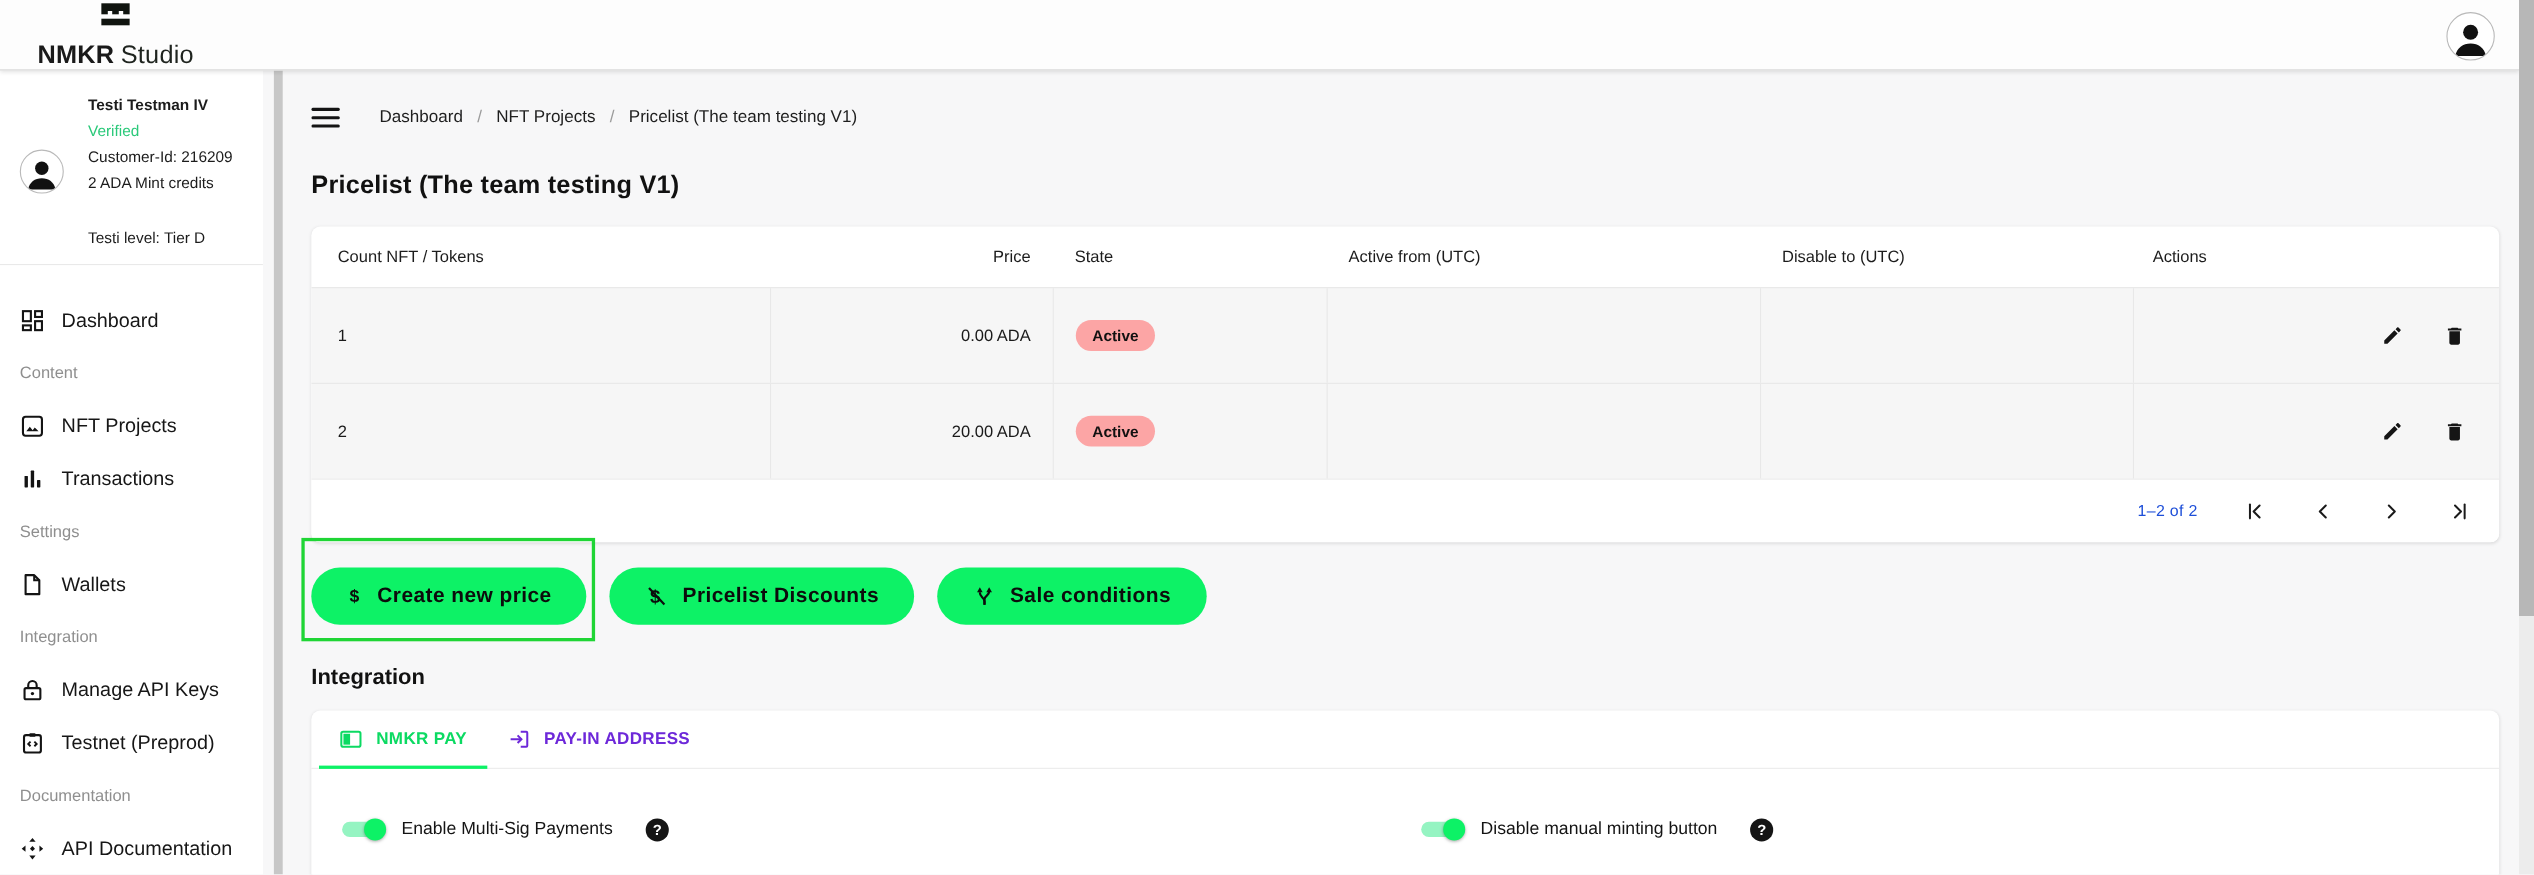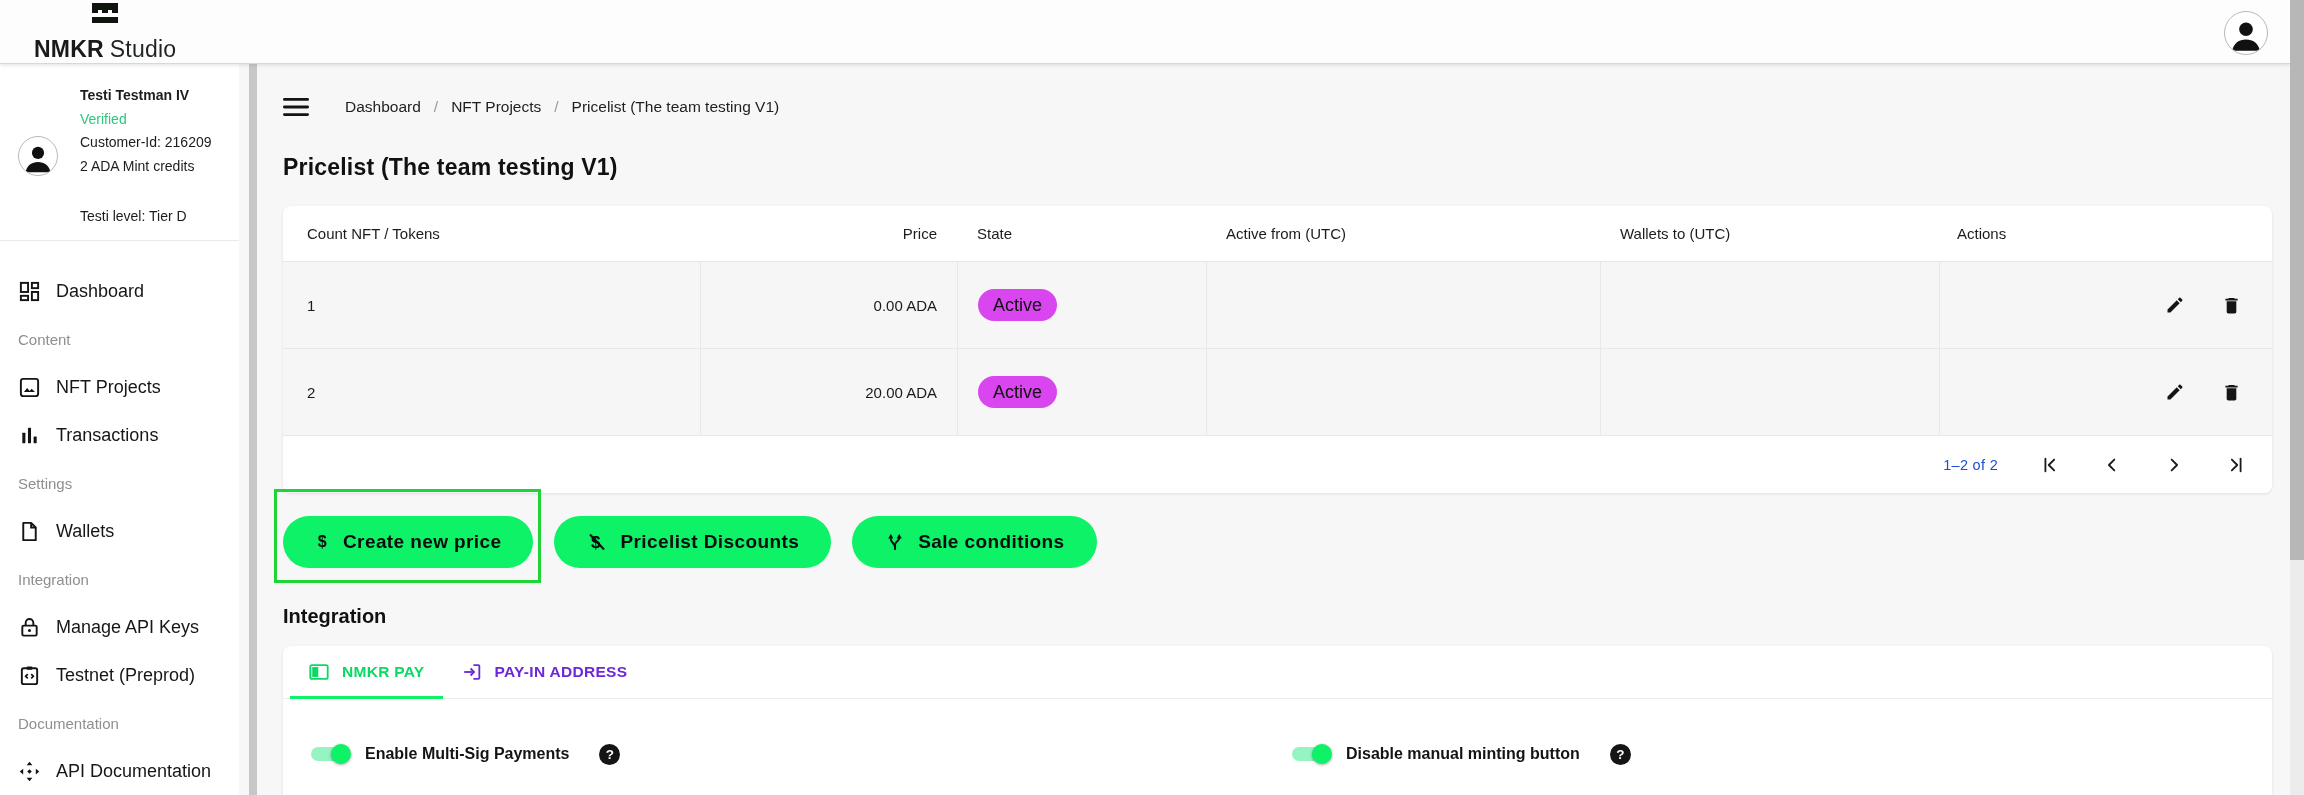--- a/index.html
+++ b/index.html
@@ -59,21 +59,21 @@
   .trow > div{height:100%;display:flex;align-items:center;border-left:1px solid #e8e8e8;box-sizing:border-box;}
   .trow > div:first-child{border-left:none;}
   .c1{width:417px;padding:0 24px;box-sizing:border-box;}
   .c2{width:257px;padding:0 20px;box-sizing:border-box;justify-content:flex-end;text-align:right;}
   .c3{width:249px;padding:0 20px;box-sizing:border-box;}
   .c4{width:394px;padding:0 20px;box-sizing:border-box;}
   .c5{width:339px;padding:0 20px;box-sizing:border-box;}
   .c6{width:333px;padding:0 30px 0 18px;box-sizing:border-box;}
   .thead .c2{display:flex;align-items:center;}
   .trow .c6{justify-content:flex-end;gap:36px;}
-  .badge{display:inline-block;background:#d946ef;color:#111;font-size:18px;font-weight:400;
+  .badge{display:inline-block;background:#fca5a5;color:#111;font-size:14px;font-weight:700;
     padding:7px 15px;border-radius:16px;line-height:1;}
   .icon-btn{cursor:pointer;color:#151515;display:flex;align-items:center;}
   .tpagination{display:flex;height:57px;align-items:center;justify-content:flex-end;
     border-top:1px solid #e8e8e8;background:#fff;padding-right:26px;font-size:14.5px;color:#1d4ed8;}
   .pag-label{letter-spacing:.3px;font-weight:500;}
   .pag-btn{margin-left:42px;cursor:pointer;color:#1b1b1b;display:flex;align-items:center;}
   
   .actions-row{margin-top:23px;display:flex;align-items:center;gap:21px;}
   .pill-btn{height:52px;border:none;border-radius:26px;background:#0df266;color:#0c0c0c;
     display:flex;align-items:center;gap:12px;padding:0 32px;font-family:inherit;
@@ -90,21 +90,21 @@
     letter-spacing:.3px;color:#6d28d9;cursor:pointer;position:relative;}
   .tab.active{color:#0bda62;}
   .tab.active::after{content:"";position:absolute;left:0;right:0;bottom:-1px;height:3px;background:#0df266;}
   .toggle-group{position:absolute;top:96px;display:flex;align-items:center;}
   .toggle-group.g0{left:24px;}
   .toggle-group.g1{left:1005px;}
   .switch{width:44px;height:24px;position:relative;cursor:pointer;flex:none;}
   .switch-track{position:absolute;left:4px;top:5px;width:36px;height:14px;border-radius:7px;background:#95f4c2;}
   .switch-thumb{position:absolute;right:0;top:2px;width:20px;height:20px;border-radius:50%;
     background:#0df266;box-shadow:0 1px 3px rgba(0,0,0,.35);}
-  .toggle-label{margin-left:14px;font-size:16px;color:#141414;font-weight:bold;}
+  .toggle-label{margin-left:14px;font-size:16px;color:#141414;}
   .help{margin-left:30px;width:21px;height:21px;border-radius:50%;background:#151515;color:#fff;
     display:flex;align-items:center;justify-content:center;font-size:13.5px;font-weight:700;cursor:pointer;}
 </style>
 </head>
 <body>
 
 <div class="app">
 
   <header class="topbar">
     <div class="logo">
@@ -227,21 +227,21 @@
     </div>
 
     <h1 class="page-title">Pricelist (The team testing V1)</h1>
 
     <section class="table-card">
       <div class="thead">
         <div class="c1">Count NFT / Tokens</div>
         <div class="c2">Price</div>
         <div class="c3">State</div>
         <div class="c4">Active from (UTC)</div>
-        <div class="c5">Wallets to (UTC)</div>
+        <div class="c5">Disable to (UTC)</div>
         <div class="c6">Actions</div>
       </div>
 
       <div class="trow">
         <div class="c1">1</div>
         <div class="c2">0.00 ADA</div>
         <div class="c3">
             <span class="badge">Active</span>
           </div>
         <div class="c4"></div>

